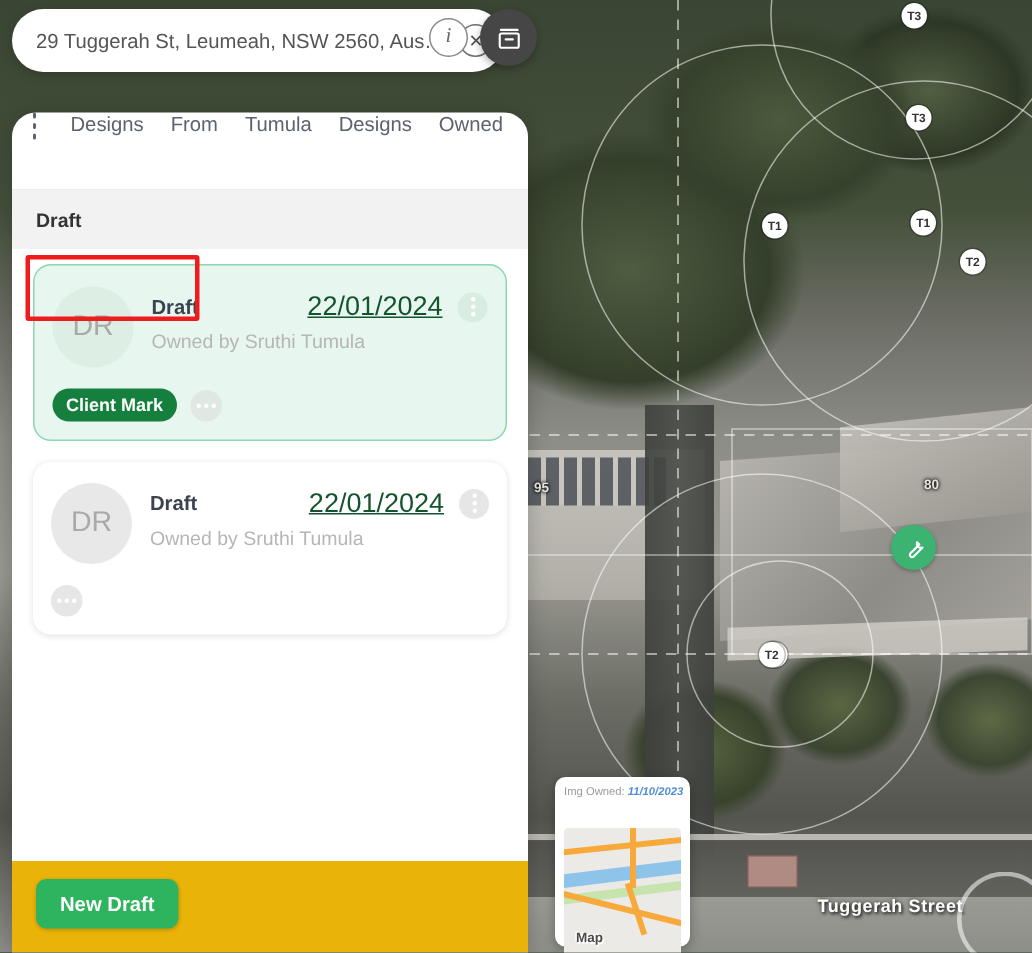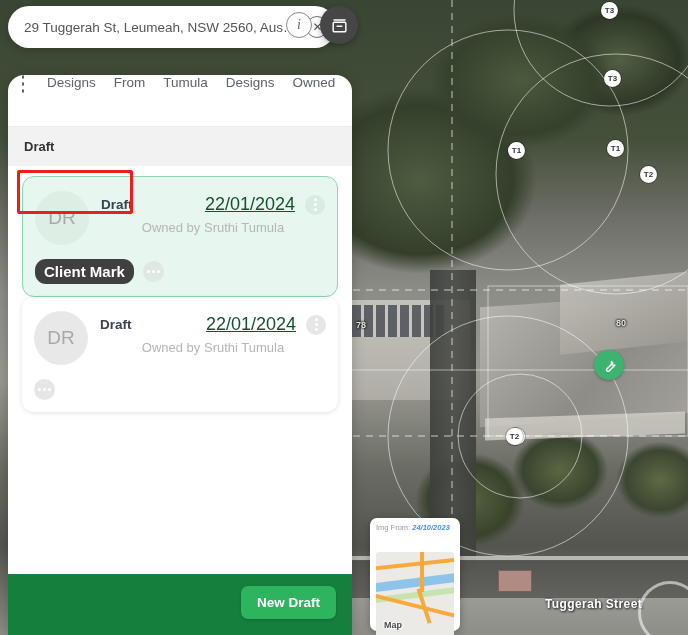--- a/index.html
+++ b/index.html
@@ -123,21 +123,21 @@
 
   .section-head {
     background:#f2f2f2; padding:12px 16px; font-size:13px;
     font-weight:700; color:#333; flex-shrink:0;
   }
   .list { flex:1; overflow-y:auto; padding:10px 14px 0 14px; }
 
   .card {
     position:relative; border-radius:12px; background:#fff;
     box-shadow:0 1px 5px rgba(0,0,0,.12); padding:14px 12px 12px 12px;
-    text-align:center;
+    margin-bottom:14px;
   }
   .card.selected { background:#e7f6ee; border:1.4px solid #8cd6b2; box-shadow:none; }
   .card-top { display:flex; align-items:flex-start; }
   .avatar {
     width:54px; height:54px; border-radius:50%; background:#e8e8e8;
     display:flex; align-items:center; justify-content:center;
     color:#a9a9a9; font-size:19px; flex-shrink:0; margin-right:12px;
   }
   .card.selected .avatar { background:#ddeee5; }
   .card-mid { flex:1; padding-top:3px; }
@@ -147,39 +147,39 @@
   .card-owner { font-size:13px; color:#b6b6b6; margin-top:5px; }
   .kebab {
     width:20px; height:20px; border-radius:50%; background:#e6e6e6;
     display:flex; flex-direction:column; align-items:center;
     justify-content:center; gap:2px; cursor:pointer; flex-shrink:0;
   }
   .card.selected .kebab { background:#d8ece1; }
   .kebab b { width:3px; height:3px; border-radius:50%; background:#fff; display:block; }
   .card-foot { display:flex; align-items:center; gap:9px; margin-top:14px; }
   .tag {
-    background:#404040; color:#fff; font-size:15px; font-weight:600;
+    background:#15803d; color:#fff; font-size:12px; font-weight:600;
     border-radius:11px; padding:4px 9px; cursor:pointer; white-space:nowrap;
   }
   .dots-round {
     width:21px; height:21px; border-radius:50%; background:#e6e6e6;
     display:flex; align-items:center; justify-content:center; gap:2px; cursor:pointer;
   }
   .card.selected .dots-round { background:#dfe8e3; }
   .dots-round b { width:3px; height:3px; border-radius:50%; background:#fff; display:block; }
 
   .hl-box {
     position:absolute; left:-6px; top:-7px; right:auto;
     width:116px; height:44px; border:3px solid #ee1c1c;
     border-radius:2px; pointer-events:none;
   }
 
   .panel-foot {
     flex-shrink:0; padding:12px 16px 16px; display:flex;
-    justify-content:flex-end; background:#15803d;
+    justify-content:flex-start; background:#eab308;
   }
   .new-draft {
     background:#2eb35f; color:#fff; font-size:13.5px; font-weight:600;
     border:none; border-radius:7px; padding:9px 16px; cursor:pointer;
     box-shadow:0 1px 3px rgba(0,0,0,.2);
   }
 
   
   .minimap {
     position:absolute; left:370px; top:518px; width:90px; height:113px;
@@ -247,21 +247,21 @@
   </svg>
 
   <div class="marker" style="left:601px;top:2px">T3</div>
   <div class="marker" style="left:604px;top:70px">T3</div>
   <div class="marker" style="left:607px;top:140px">T1</div>
   <div class="marker" style="left:508px;top:142px">T1</div>
   <div class="marker" style="left:508px;top:428px">T1</div>
   <div class="marker" style="left:640px;top:166px">T2</div>
   <div class="marker" style="left:506px;top:428px">T2</div>
 
-  <div class="num-label" style="left:356px;top:320px">78</div>
+  <div class="num-label" style="left:356px;top:320px">95</div>
   <div class="num-label" style="left:616px;top:318px">80</div>
 
   <div class="wrench-fab">
     <svg width="17" height="17" viewBox="0 0 24 24" fill="none" stroke="#fff" stroke-width="2" stroke-linecap="round" stroke-linejoin="round">
       <path d="M14.7 6.3a4 4 0 0 0 5.1 5.1l-8.3 8.3a2.1 2.1 0 1 1-3-3l8.3-8.3z"></path>
     </svg>
   </div>
 
   <div class="street-label">Tuggerah Street</div>
   <div class="watermark"></div>
@@ -360,22 +360,22 @@
 
     </div>
 
     <div class="panel-foot">
       <button class="new-draft">New Draft</button>
     </div>
   </div>
 
   <div class="minimap">
     <div class="mini-head">
-      <span>Img From:</span>
-      <em>24/10/2023</em>
+      <span>Img Owned:</span>
+      <em>11/10/2023</em>
     </div>
     <div class="mini-canvas">
       <div class="rd" style="left:-6px;top:10px;width:92px;height:4px;transform:rotate(-6deg)"></div>
       <div class="riv" style="left:-6px;top:26px;width:92px;height:9px;transform:rotate(-7deg)"></div>
       <div class="grn" style="left:-6px;top:40px;width:92px;height:6px;transform:rotate(-7deg)"></div>
       <div class="rd" style="left:44px;top:0px;width:4px;height:40px"></div>
       <div class="rd" style="left:-6px;top:52px;width:92px;height:4px;transform:rotate(14deg)"></div>
       <div class="rd" style="left:46px;top:36px;width:4px;height:36px;transform:rotate(-18deg)"></div>
       <div class="mini-label">Map</div>
     </div>

